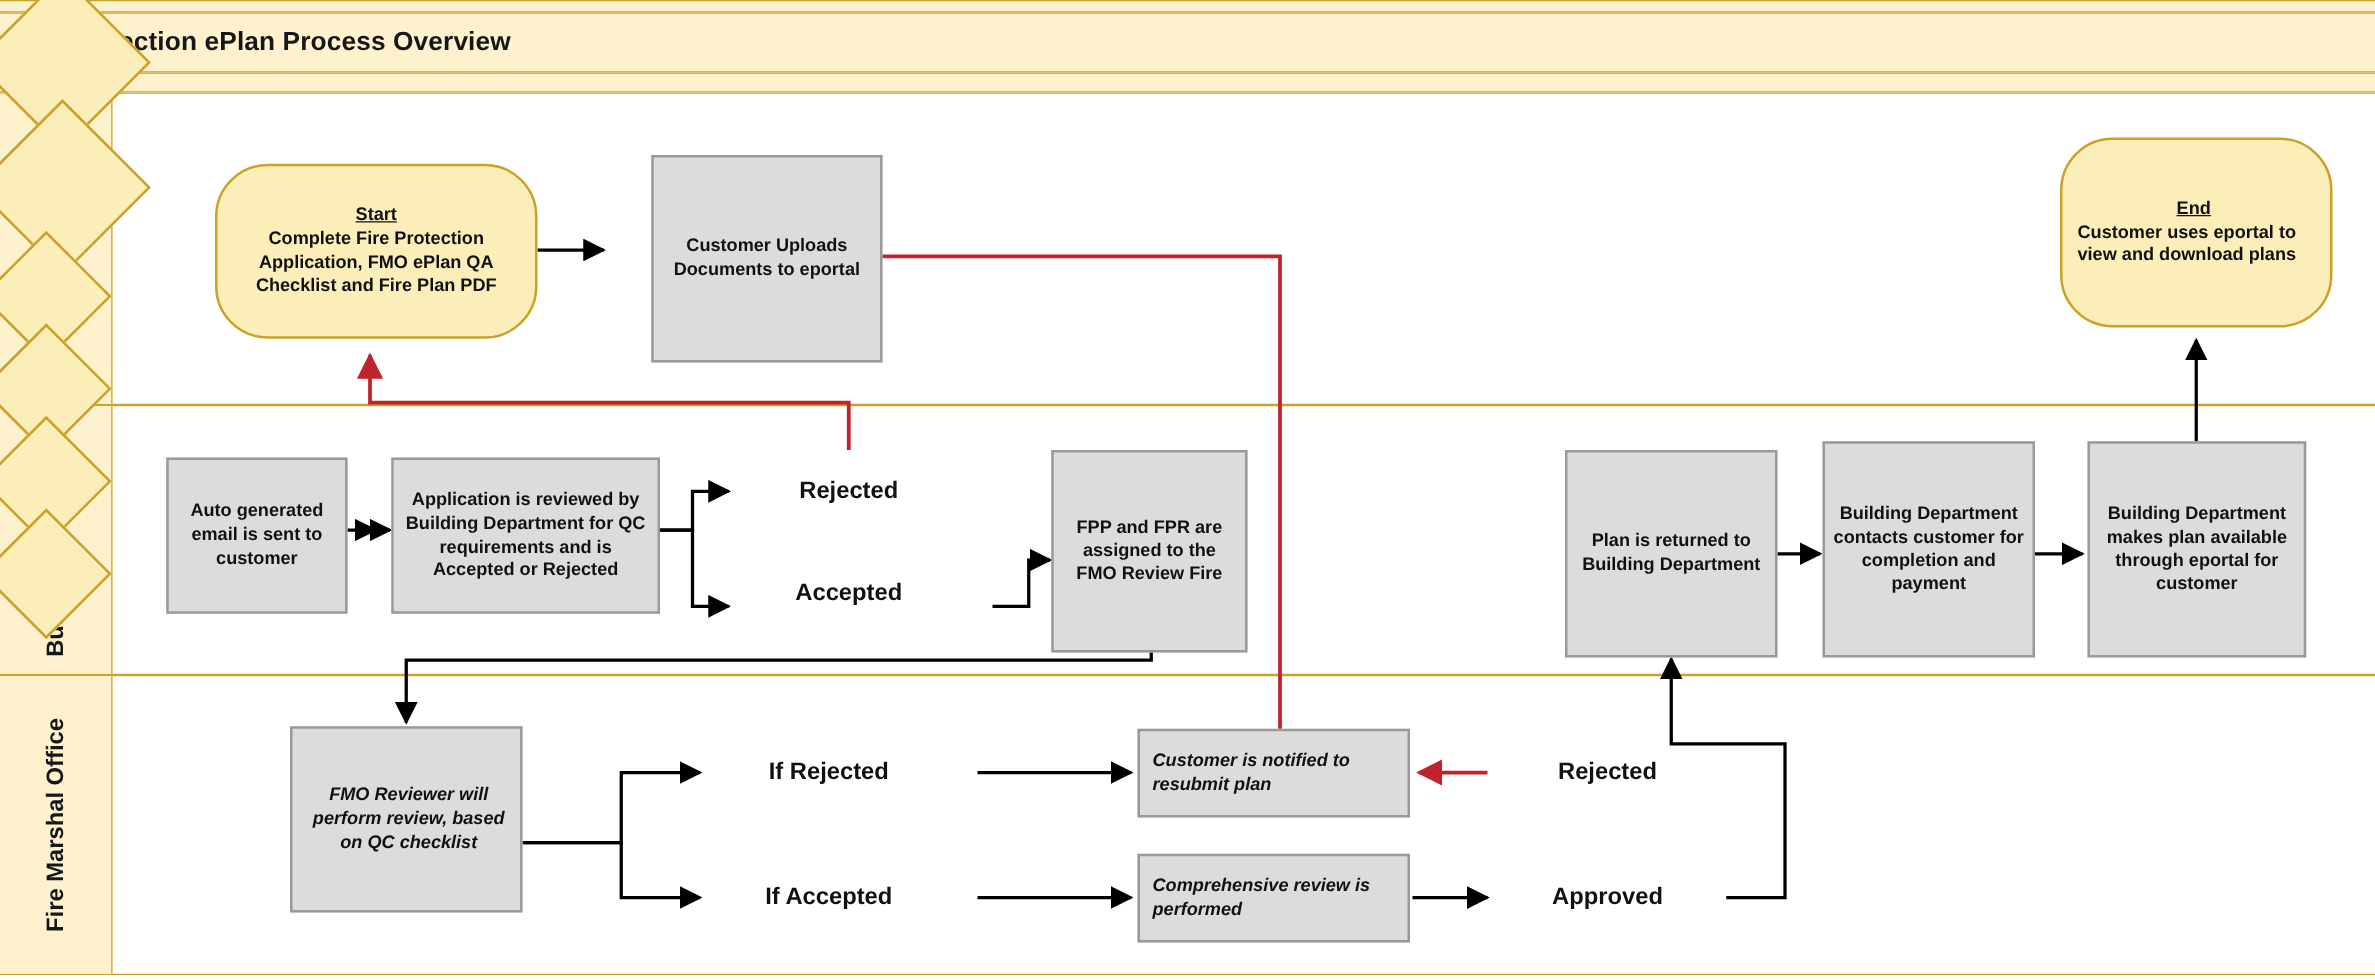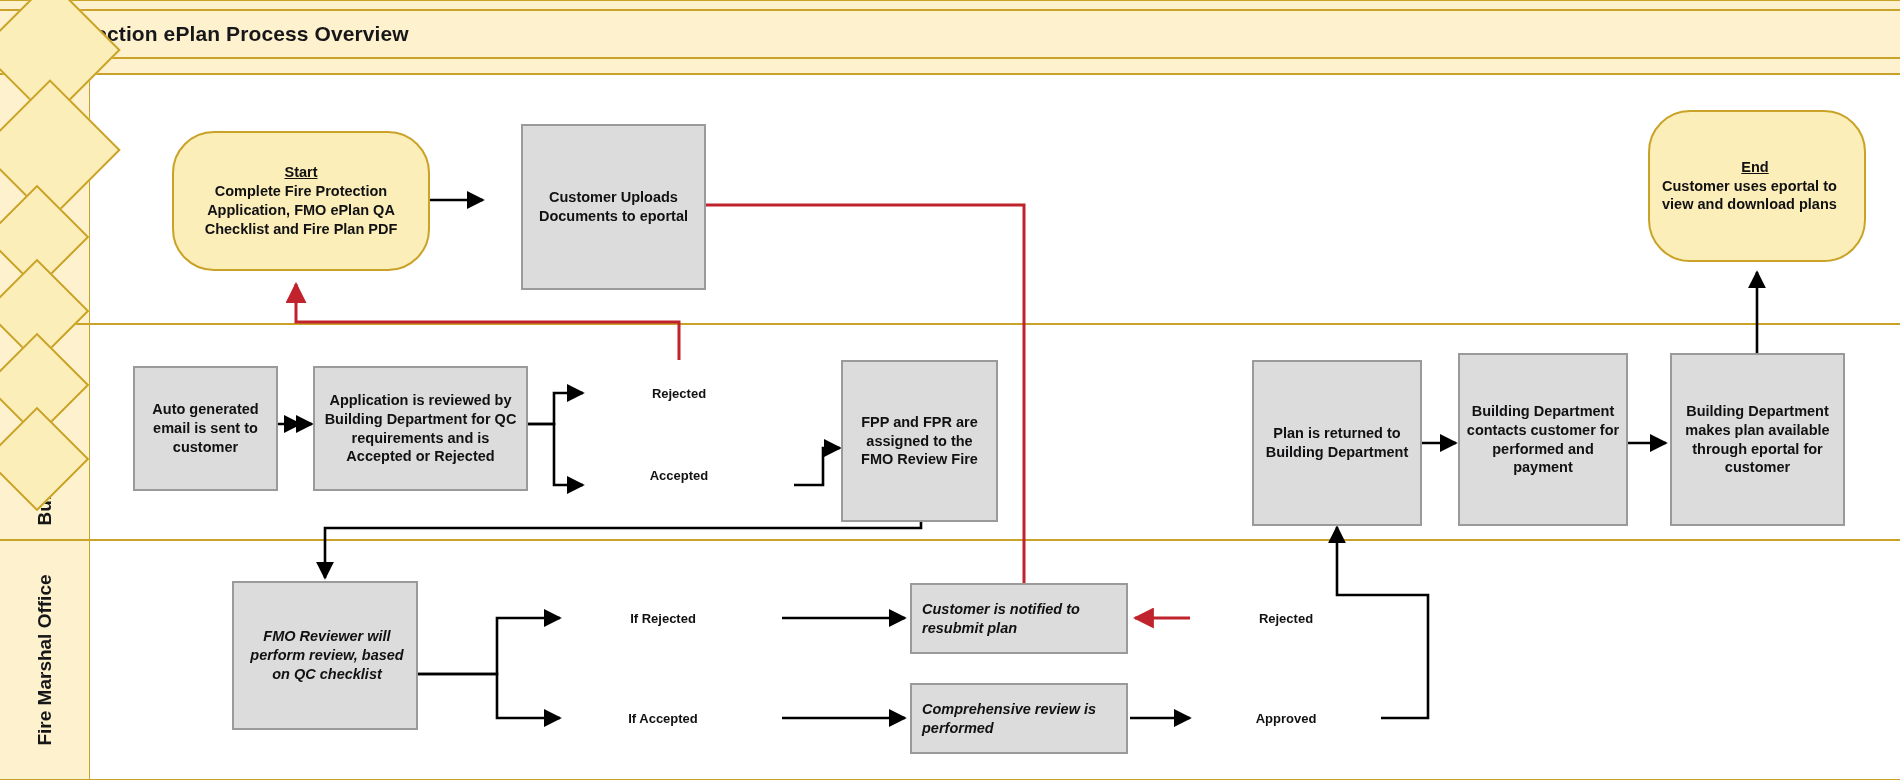--- a/index.html
+++ b/index.html
@@ -111,21 +111,21 @@
     border: 2px solid #c9a227;
     transform: rotate(45deg);
     z-index: 4;
   }
   .decision-label {
     position: absolute;
     display: flex;
     align-items: center;
     justify-content: center;
     text-align: center;
-    font-size: 13px;
+    font-size: 19px;
     font-weight: bold;
     color: #111113;
     z-index: 6;
     pointer-events: none;
   }
 
   .u { text-decoration: underline; }
 
   
   #wires {
@@ -259,21 +259,21 @@
 
   <div class="node proc" style="left:841px; top:360px; width:157px; height:162px;">
     <div class="txt">FPP and FPR are assigned  to the FMO Review Fire</div>
   </div>
 
   <div class="node proc" style="left:1252px; top:360px; width:170px; height:166px;">
     <div class="txt">Plan is returned to Building Department</div>
   </div>
 
   <div class="node proc" style="left:1458px; top:353px; width:170px; height:173px;">
-    <div class="txt">Building Department contacts customer for performed and payment</div>
+    <div class="txt">Building Department contacts customer for completion and payment</div>
   </div>
 
   <div class="node proc" style="left:1670px; top:353px; width:175px; height:173px;">
     <div class="txt">Building Department makes plan available through eportal for customer</div>
   </div>
 
   <div class="node proc left-align" style="left:232px; top:581px; width:186px; height:149px;text-align:center;">
     <div class="txt">FMO Reviewer will perform review, based on QC checklist</div>
   </div>
 

